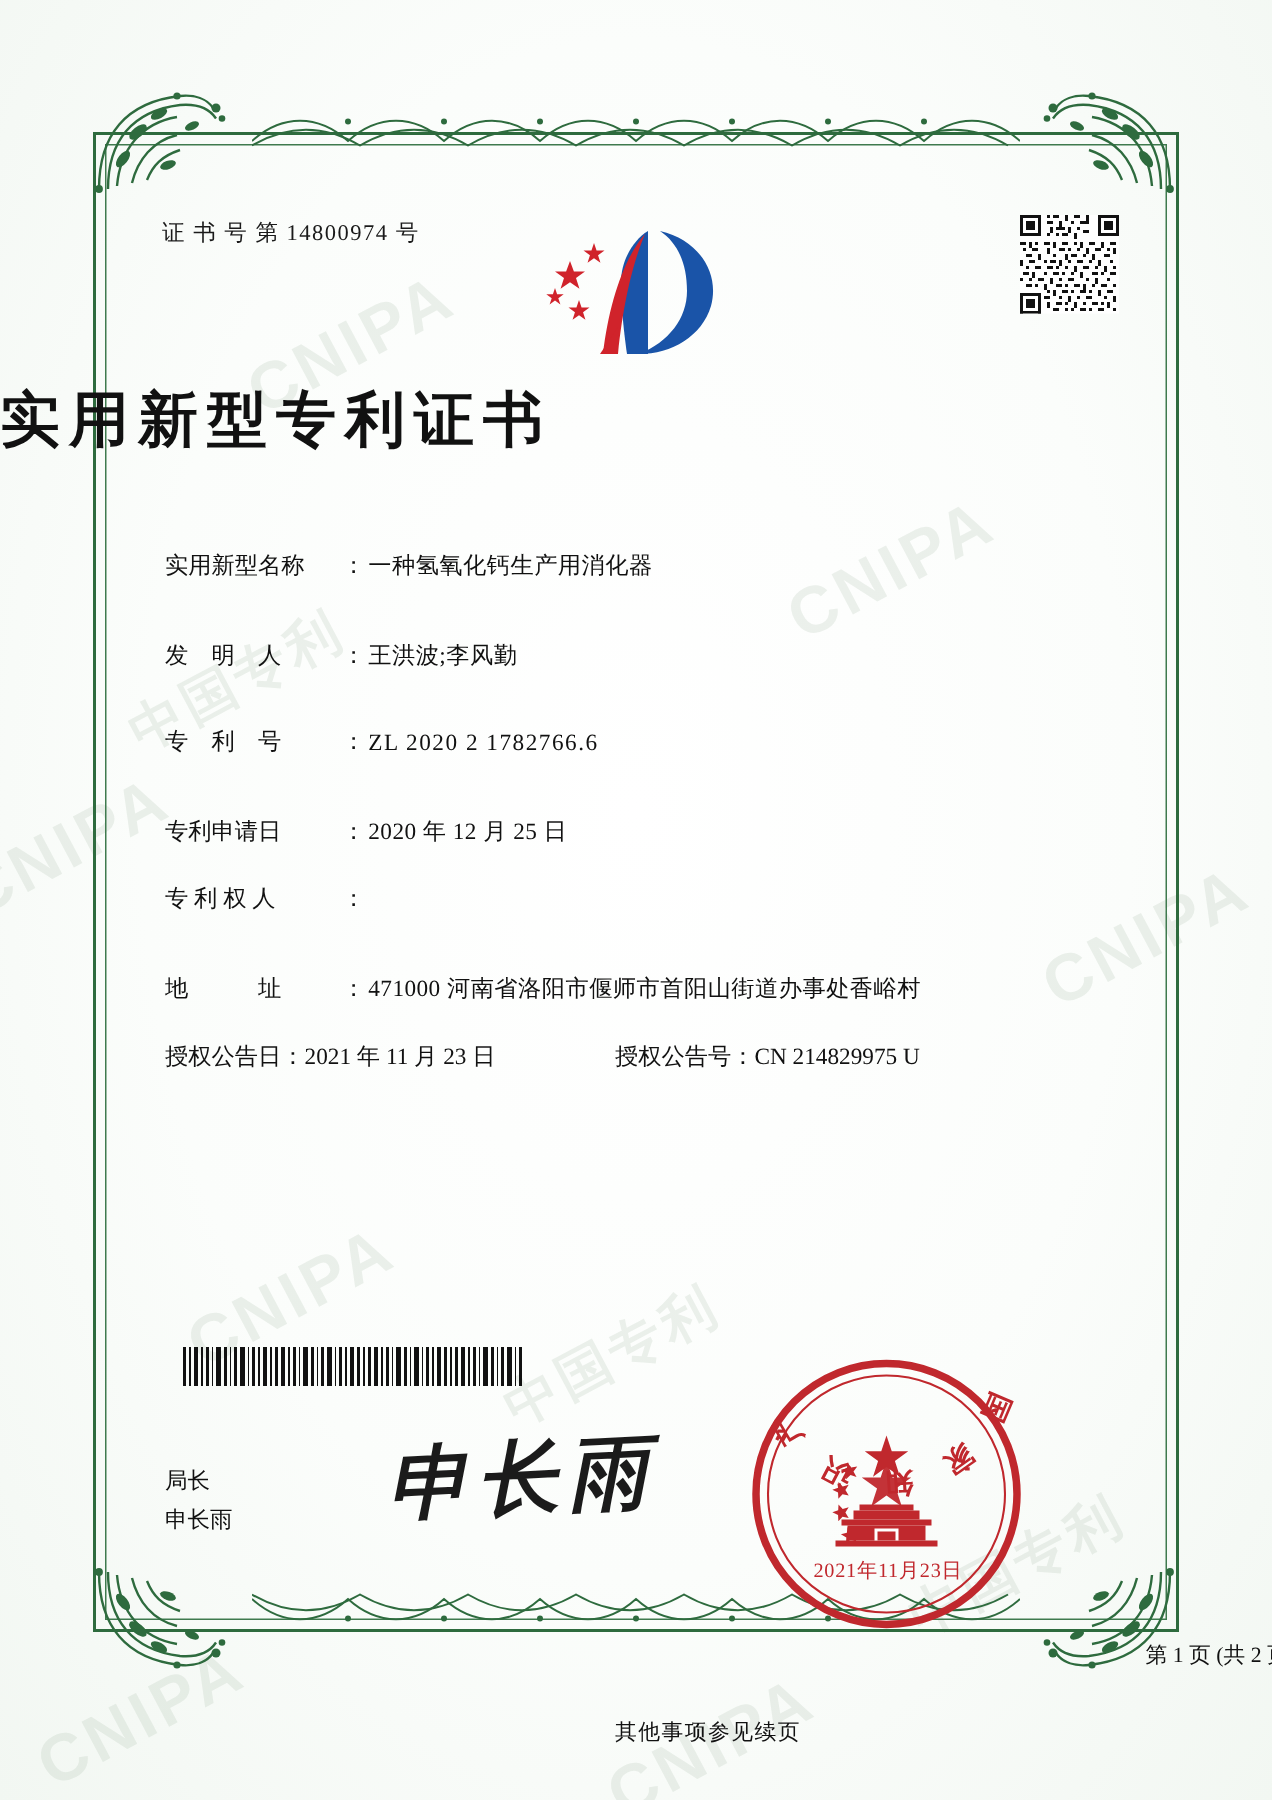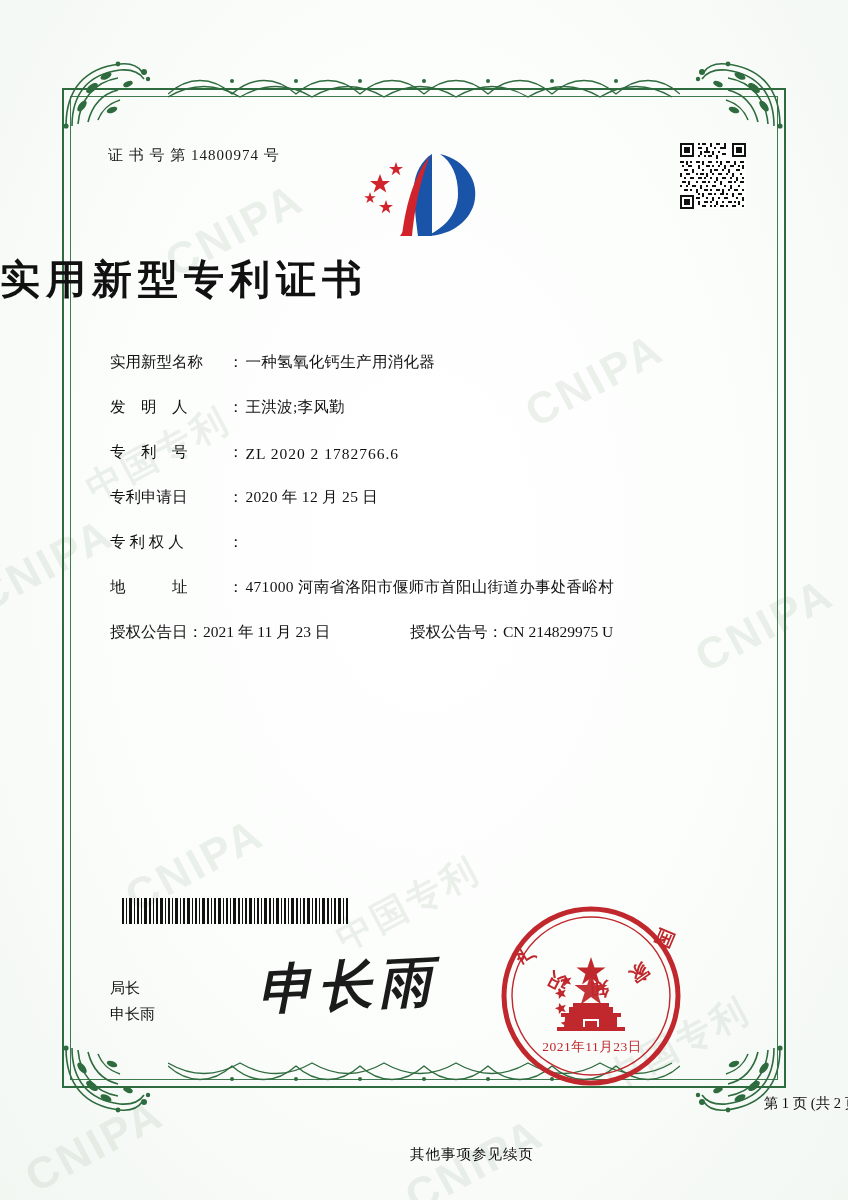--- a/index.html
+++ b/index.html
@@ -125,21 +125,21 @@
     margin-bottom: 24px;
     font-size: 15.5px;
     color: #111;
   }
   .f-label {
     width: 118px;
     flex: 0 0 118px;
     letter-spacing: 0px;
   }
   .f-colon { margin-right: 2px; }
-  .f-value { flex: 1; letter-spacing: 0.3px; }
+  .f-value { flex: 1; letter-spacing: 0.3px; margin-top: 15px; }
   .f-value.mono { font-family: "Liberation Serif", serif; letter-spacing: 1px; }
 
   .pub-row {
     display: flex;
     align-items: baseline;
     margin-bottom: 10px;
     font-size: 15.5px;
     color: #111;
   }
   .pub-left { width: 300px; flex: 0 0 300px; }

